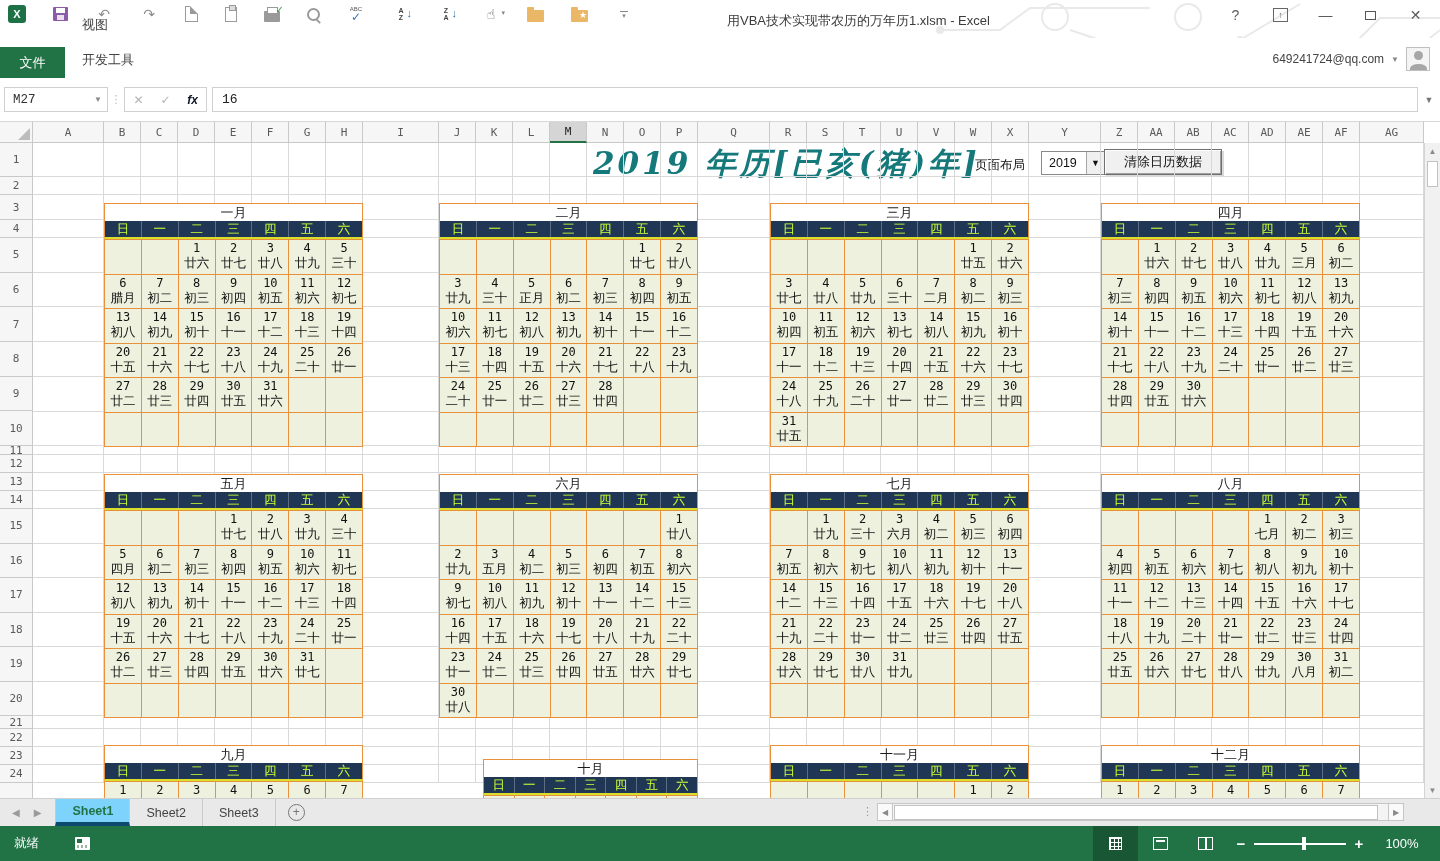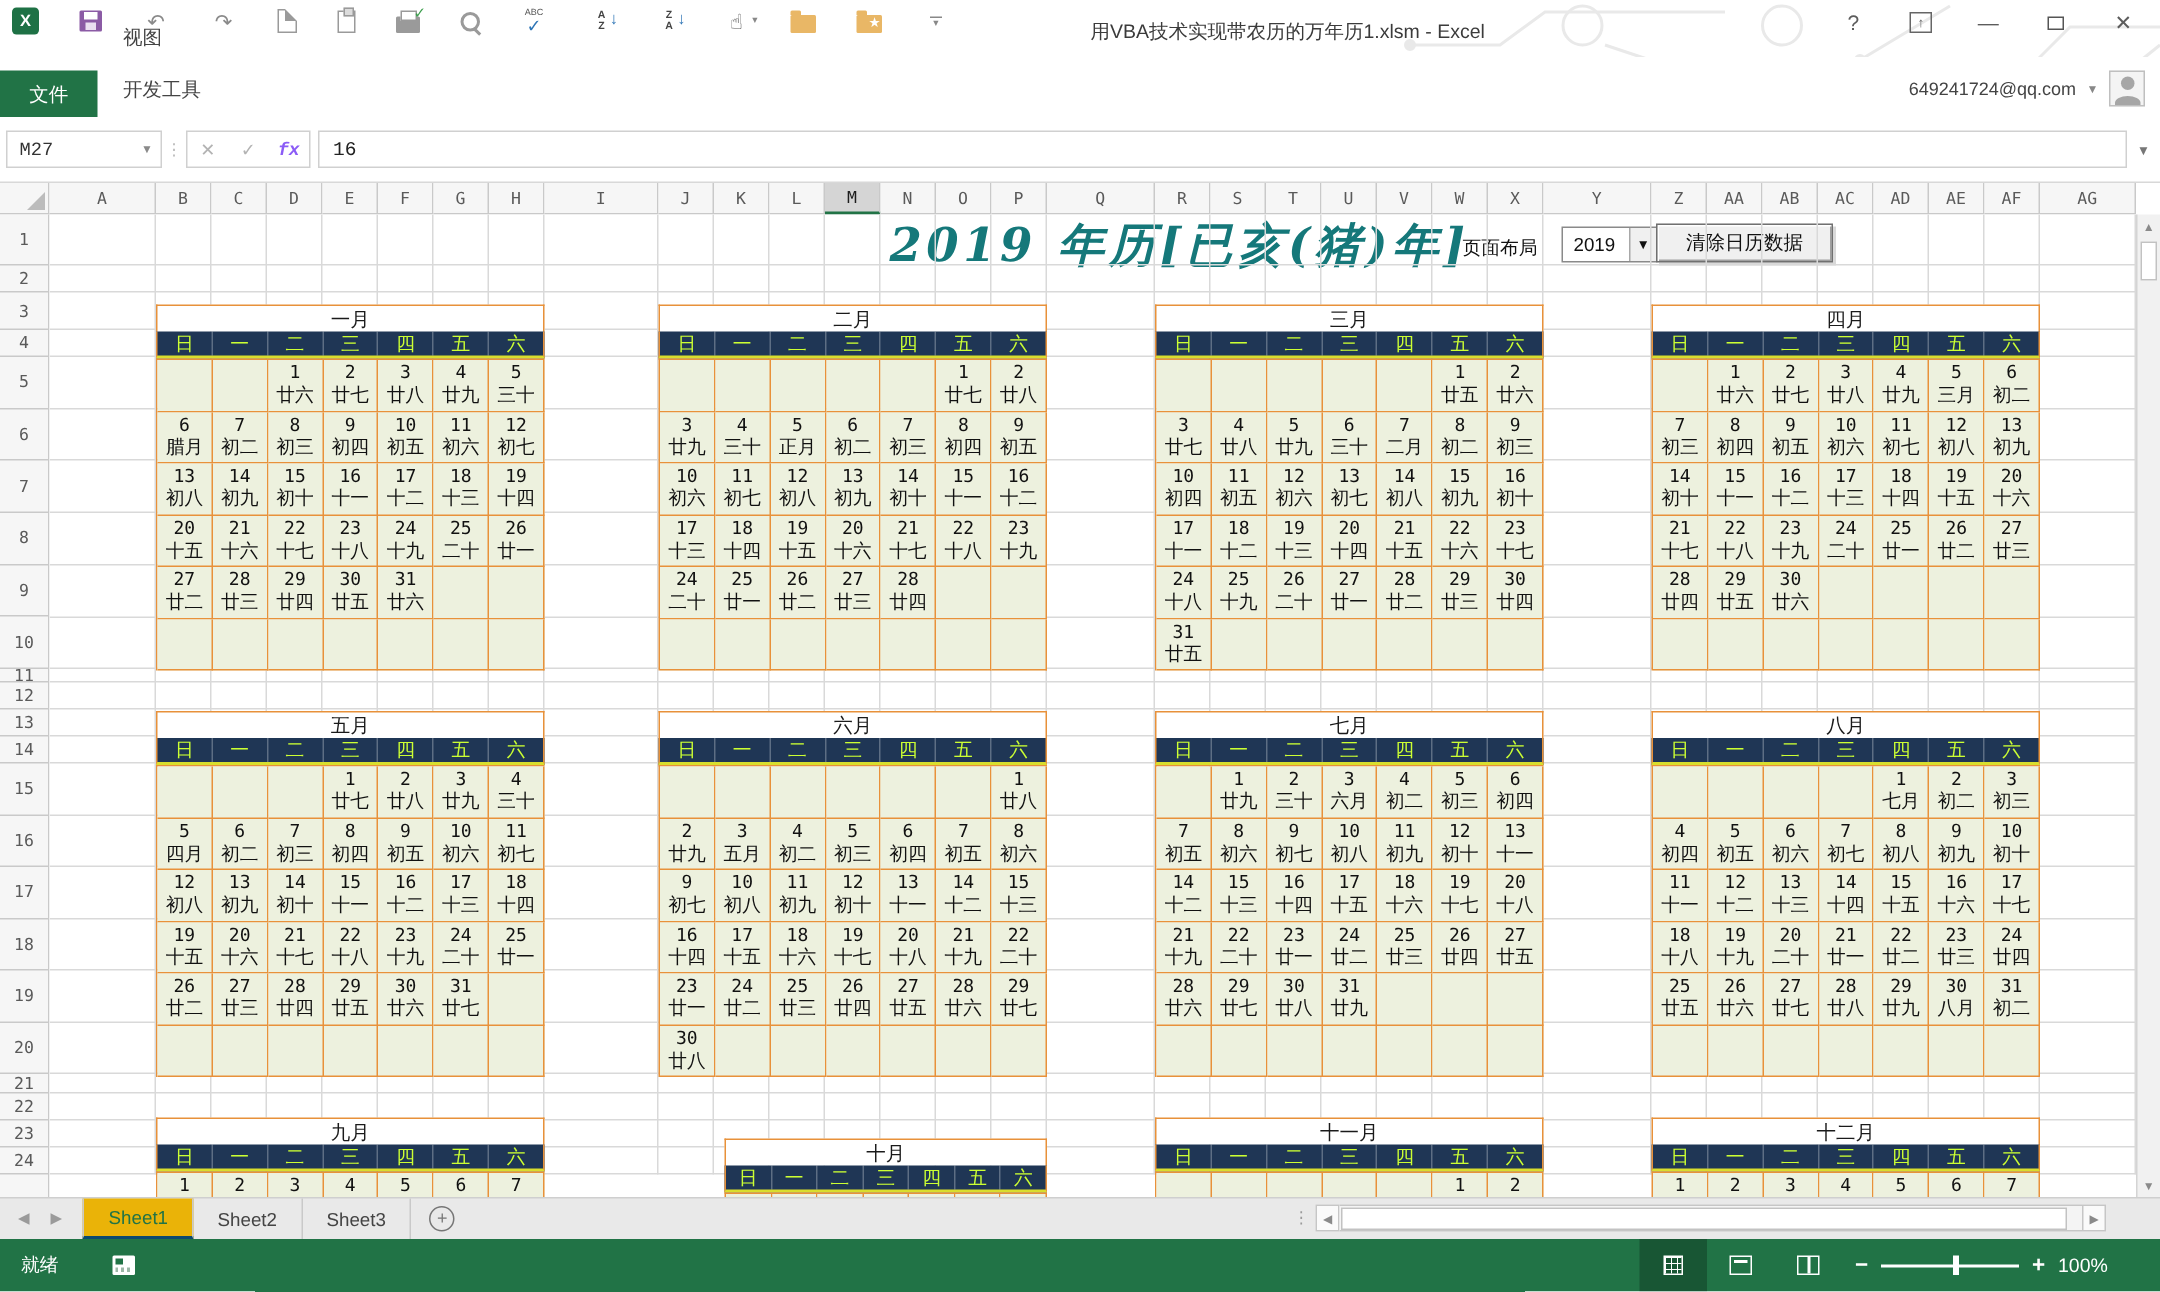--- a/index.html
+++ b/index.html
@@ -70,21 +70,21 @@
   
   .formula-row { height:44px; background:#fff; border-bottom:1px solid #d8d8d8; position:relative;
         display:flex; align-items:center; }
   .namebox { margin-left:4px; width:104px; height:25px; border:1px solid #d0d0d0; display:flex;
         align-items:center; font-size:12.5px; color:#333; }
   .namebox .nv { flex:1; padding-left:8px; font-family:"Liberation Mono","DejaVu Sans Mono",monospace; }
   .namebox .na { width:18px; text-align:center; color:#8a8a8a; font-size:8px; }
   .fb-dots { width:16px; text-align:center; color:#b9b9b9; font-size:11px; }
   .fb-btns { height:25px; border:1px solid #d0d0d0; display:flex; align-items:center; }
   .fb-btn { width:27px; text-align:center; font-size:12px; color:#b3b3b3; }
-  .fb-fx { font-family:Liberation Mono, monospace; font-style:italic; color:#8b5cf6; font-weight:bold; }
+  .fb-fx { font-family:Liberation Sans, sans-serif; font-style:italic; color:#0f172a; font-weight:bold; }
   .fb-input { flex:1; height:25px; border:1px solid #d0d0d0; margin-left:5px; display:flex; align-items:center;
         padding-left:9px; font-size:13px; color:#222;
         font-family:"Liberation Mono","DejaVu Sans Mono",monospace; }
   .fb-exp { width:22px; text-align:center; color:#777; font-size:9px; }
 
   
   .grid-shell { position:relative; height:676px; background:#fff; }
   .corner { position:absolute; left:0; top:0; width:33px; height:21px; background:#f6f6f6;
         border-right:1px solid #c9c9c9; border-bottom:1px solid #c9c9c9; }
   .corner::after { content:""; position:absolute; right:2px; bottom:2px;
@@ -138,21 +138,21 @@
   .vs-up { top:0; } .vs-down { bottom:0; }
   .vs-thumb { position:absolute; left:2px; top:18px; width:11px; height:26px; background:#fff;
         border:1px solid #c2c2c2; }
 
   
   .tabbar { height:28px; background:#e9e9e9; border-top:1px solid #cfcfcf; position:relative;
         display:flex; align-items:stretch; font-size:12.5px; }
   .tb-nav { display:flex; align-items:center; gap:14px; padding:0 14px 0 12px; color:#9a9a9a; font-size:10px; }
   .stab { padding:0 16px; display:flex; align-items:center; color:#444; border-right:1px solid #c9c9c9; }
   .stab:first-of-type { border-left:1px solid #c9c9c9; }
-  .stab.active { background:#eab308; color:#217346; font-weight:normal; border-bottom:2px solid #0c4a6e; }
+  .stab.active { background:#7dd3fc; color:#217346; font-weight:bold; border-bottom:4px solid #0c4a6e; }
   .add-sheet { width:17px; height:17px; border:1px solid #767676; border-radius:50%; color:#767676;
         font-size:12px; line-height:14px; text-align:center; margin:5px 0 0 12px; }
   .tb-split { position:absolute; left:862px; top:6px; color:#9a9a9a; font-size:11px; }
   .h-scroll { position:absolute; left:877px; top:3px; width:527px; height:20px; display:flex; align-items:center; }
   .hs-btn { width:16px; height:18px; border:1px solid #c6c6c6; background:#fafafa; color:#8a8a8a;
         font-size:8px; display:flex; align-items:center; justify-content:center; }
   .hs-track { flex:1; height:18px; border-top:1px solid #c6c6c6; border-bottom:1px solid #c6c6c6; background:#f4f4f4; position:relative; }
   .hs-thumb { position:absolute; left:1px; top:1px; height:15px; width:484px; background:#fff; border:1px solid #c2c2c2; }
 
   
@@ -169,21 +169,21 @@
         background-image:linear-gradient(#fff 1px,transparent 1px),linear-gradient(90deg,#fff 1px,transparent 1px);
         background-size:4px 4px; }
   .vi-layout { width:15px; height:13px; border:1px solid #fff; position:relative; }
   .vi-layout::before { content:""; position:absolute; left:2px; top:2px; right:2px; height:2px; background:#fff; }
   .vi-break { width:15px; height:13px; border:1px solid #fff; position:relative; }
   .vi-break::before { content:""; position:absolute; left:6px; top:0; width:2px; height:100%; background:#fff; }
   .zoom-out,.zoom-in { width:26px; text-align:center; font-size:15px; font-weight:bold; }
   .zoom-slider { width:92px; height:35px; position:relative; }
   .zs-track { position:absolute; left:0; right:0; top:17px; height:2px; background:#fff; }
   .zs-thumb { position:absolute; left:48px; top:11px; width:4px; height:13px; background:#fff; }
-  .sb-zoom { width:60px; font-size:13px; margin-right:8px; }
+  .sb-zoom { width:60px; text-align:center; font-size:13px; margin-right:8px; }
 </style>
 </head>
 <body>
 
 <div class="app">
 
   <div class="titlebar">
     <svg class="circuit" viewBox="0 0 620 78">
       <g fill="none" stroke="#e9e9e9" stroke-width="2">
         <circle cx="235" cy="17" r="13"></circle>

